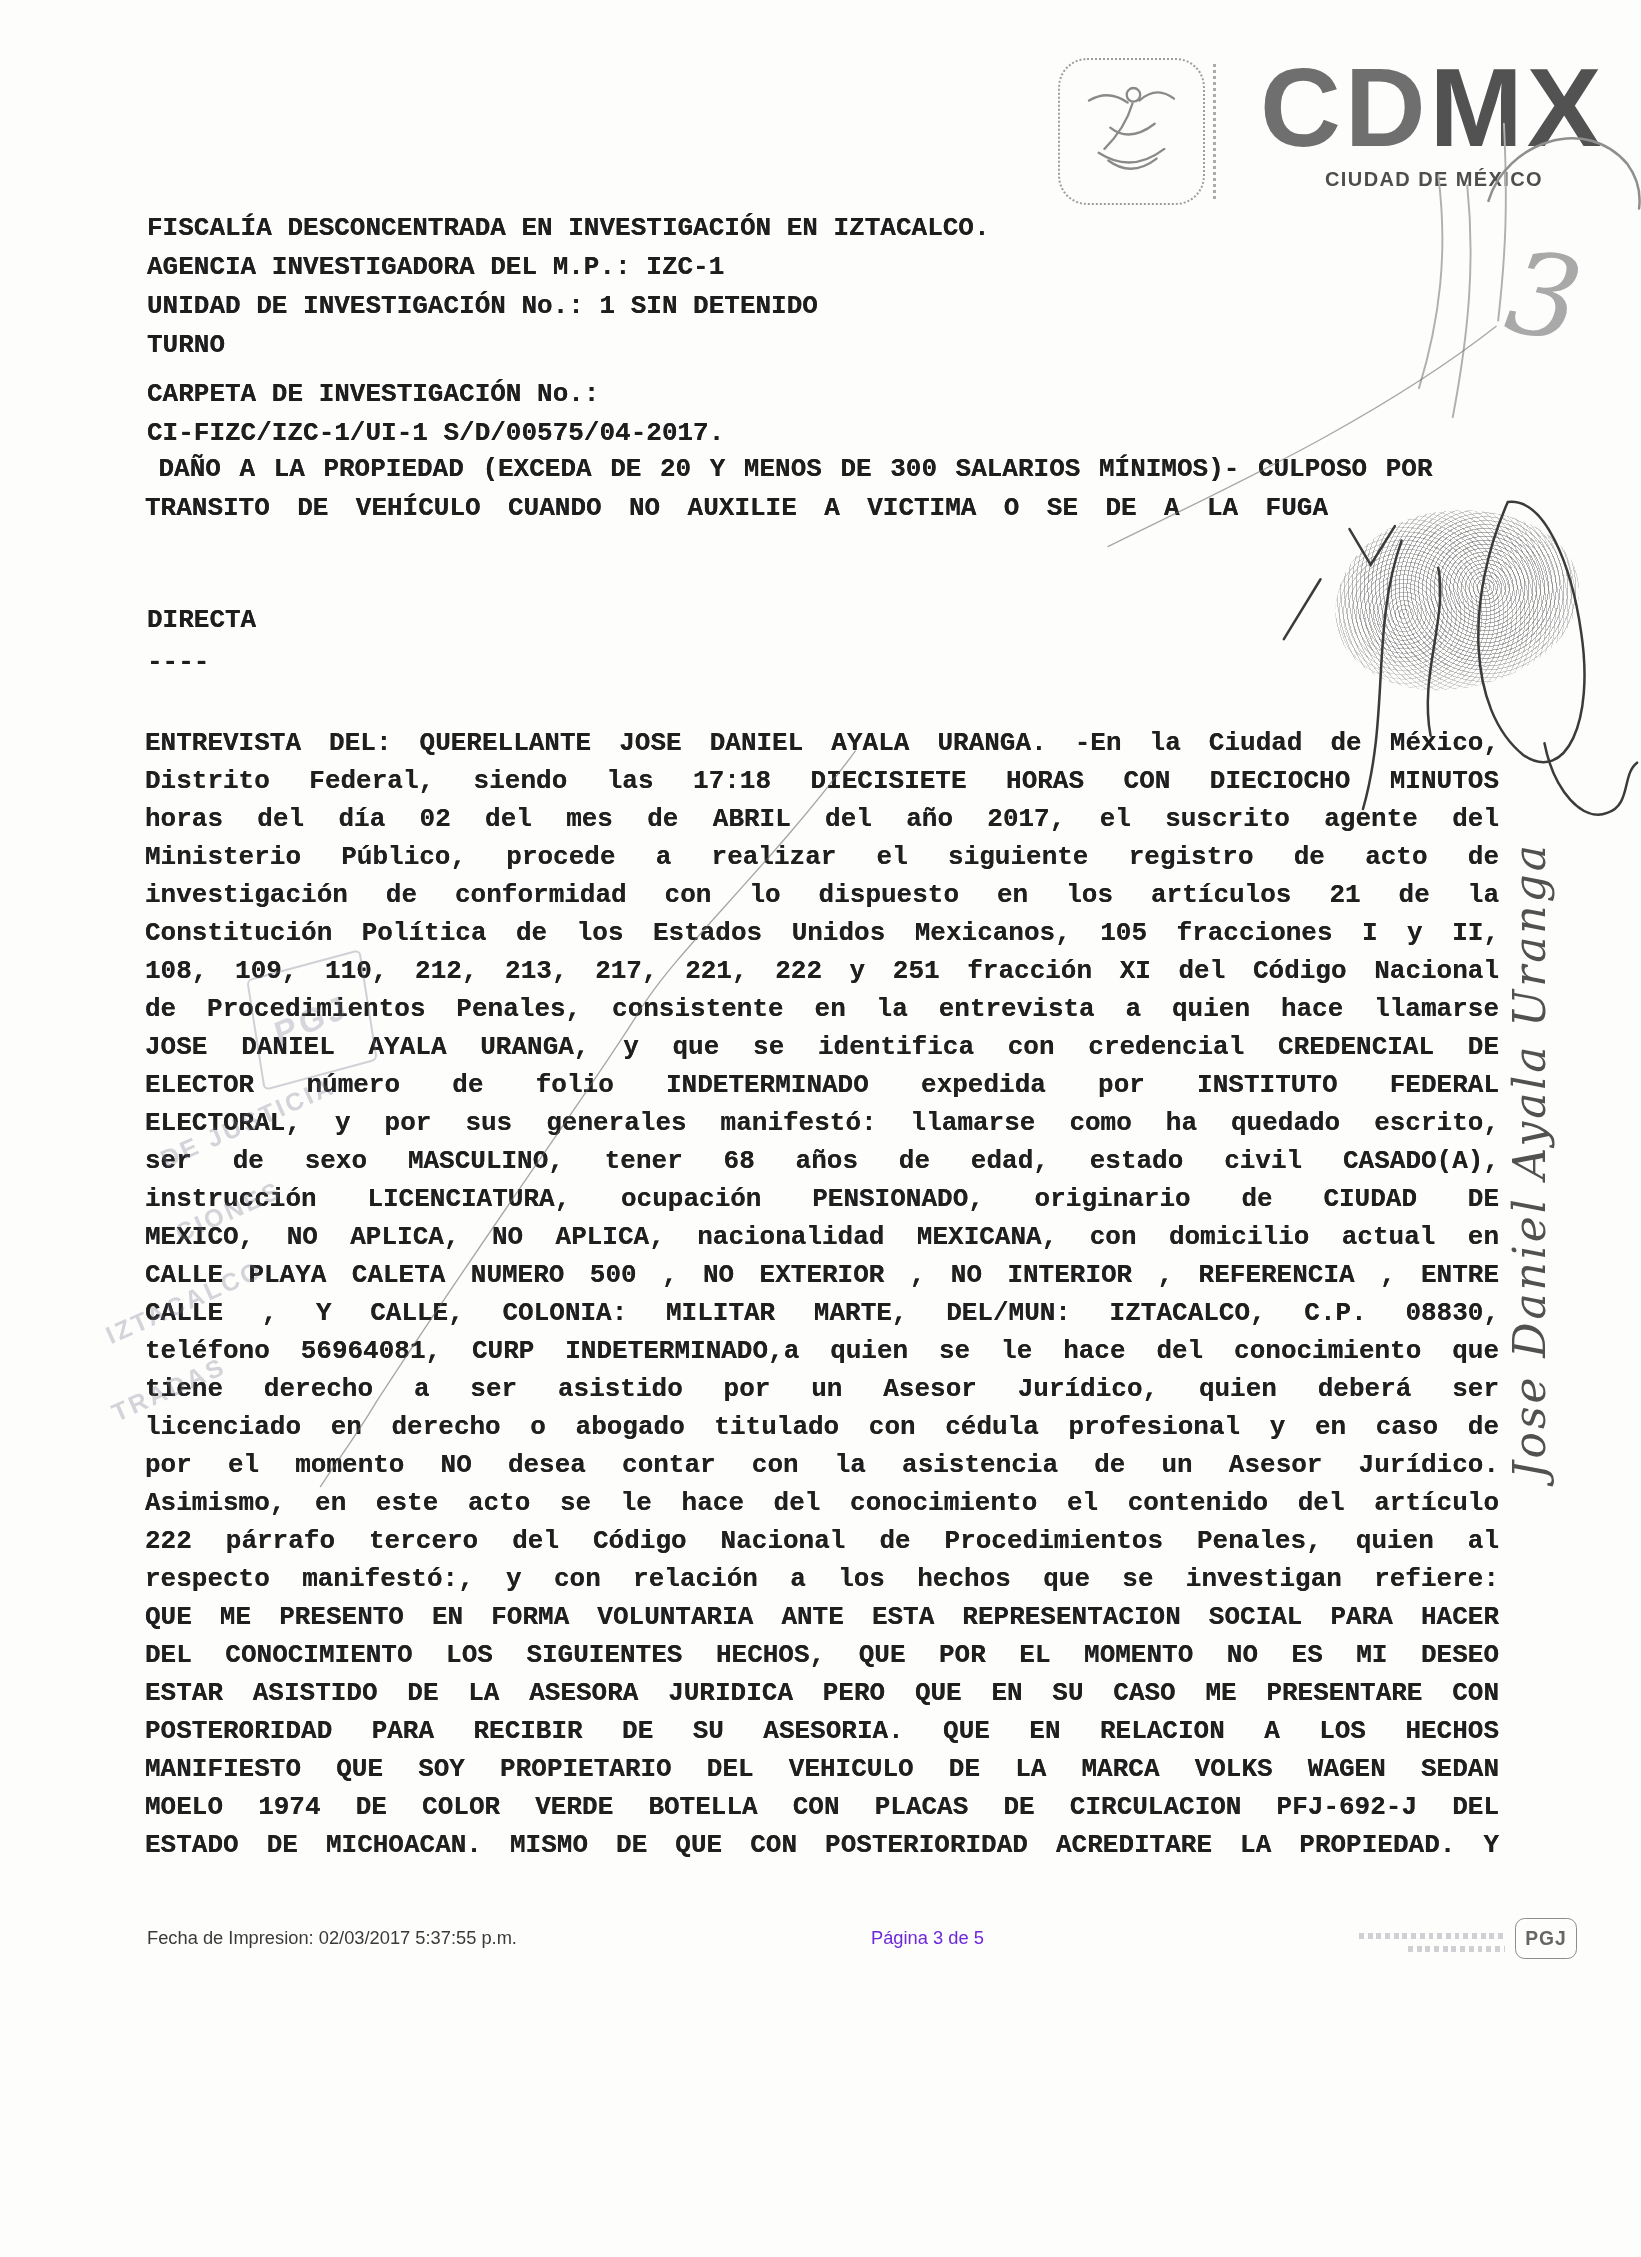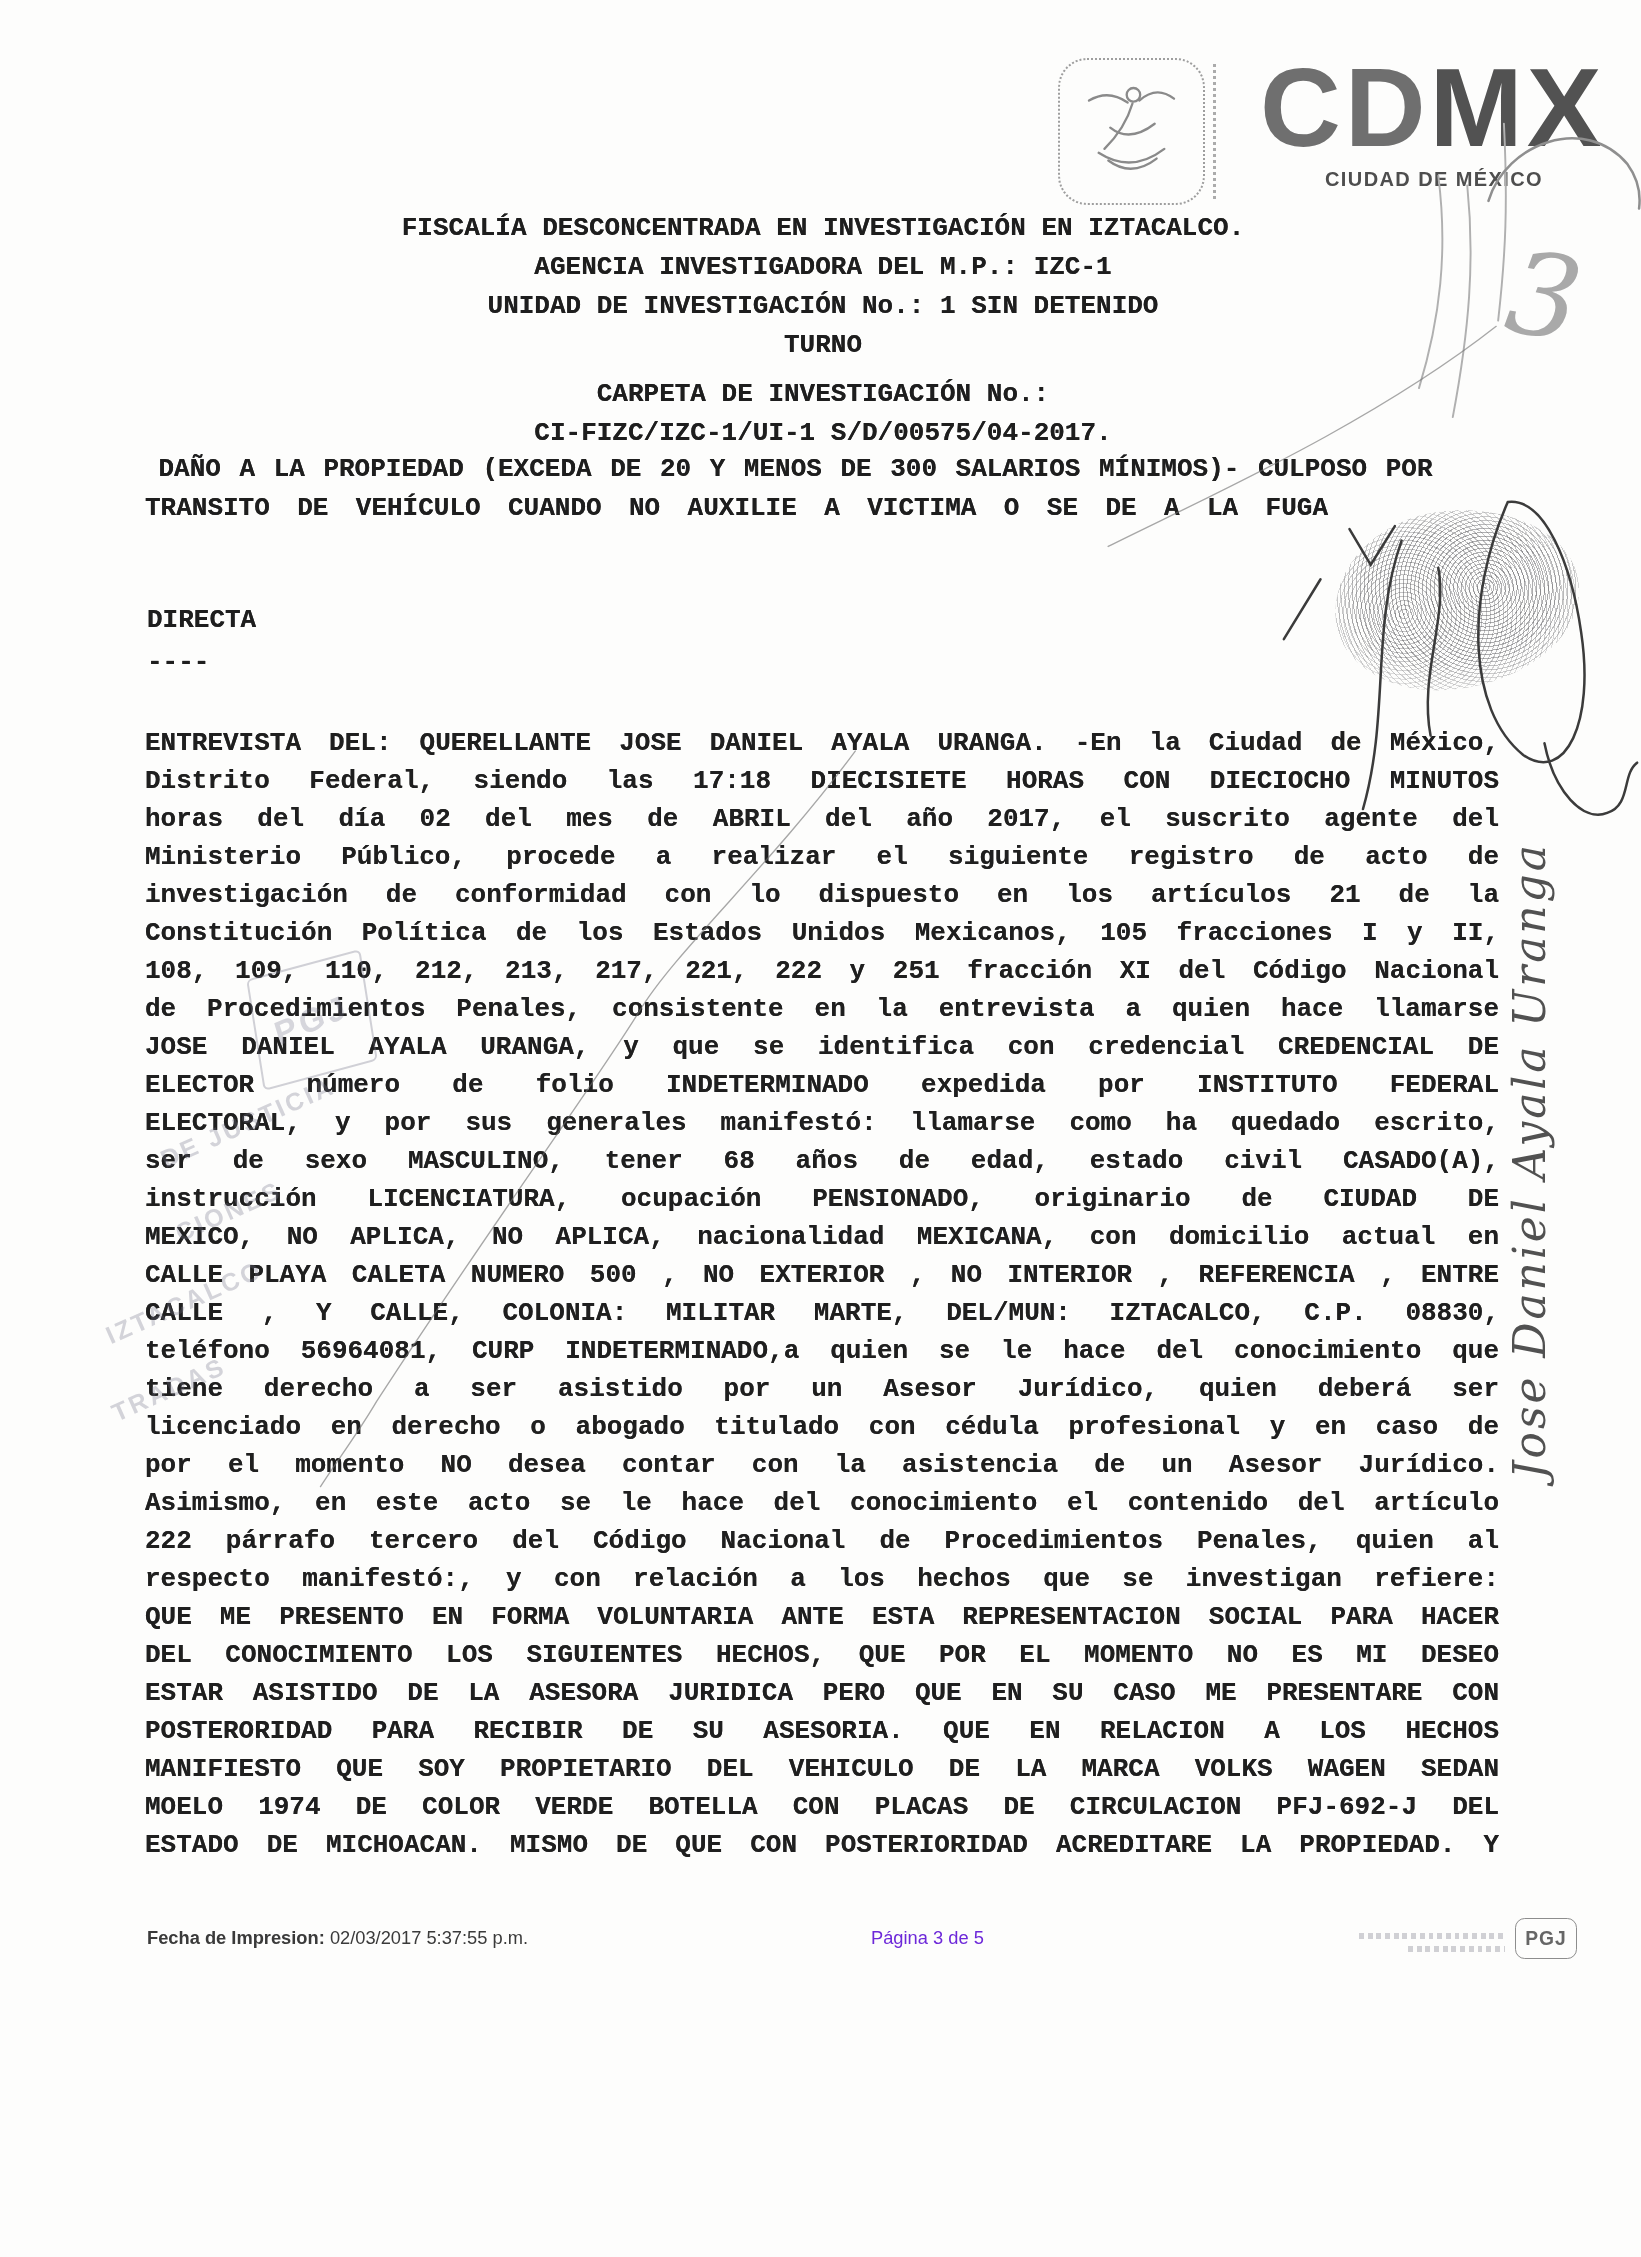--- a/index.html
+++ b/index.html
@@ -9,40 +9,40 @@
   .angel-box{position:absolute;left:1058px;top:58px;width:143px;height:143px;
              border:2.9px dotted #9e9e9e;border-radius:29px;}
   .logo-divider{position:absolute;left:1213px;top:64px;height:135px;border-left:3.9px dotted #ababab;}
   .cdmx{position:absolute;left:1224px;top:46px;font:700 112px "Liberation Sans",sans-serif;
         letter-spacing:3.9px;line-height:1.1;margin-left:36px;}
   .cdmx .cd{color:#6f6f6f;}
   .cdmx .mx{color:#525252;}
   .tagline{position:absolute;left:1325px;top:168px;font:700 20px "Liberation Sans",sans-serif;
            letter-spacing:1.4px;color:#4e4e4e;}
   
-  .header-block{position:absolute;left:147px;top:209px;width:1352px;text-align:center;}
+  .header-block{position:absolute;left:147px;top:209px;width:1352px;}
   .hline{font:700 26px "Liberation Mono",monospace;line-height:39px;white-space:nowrap;
          text-shadow:0 0 0.6px rgba(25,25,25,.85);}
   .hline:nth-child(5){margin-top:9.7px;}
   .offense1{position:absolute;left:145px;top:450px;width:1274px;padding-left:13.5px;
             font:700 26px "Liberation Mono",monospace;line-height:39px;
             text-align:justify;text-align-last:justify;text-shadow:0 0 0.6px rgba(25,25,25,.85);}
   .offense2{position:absolute;left:145px;top:489px;width:1183px;
             font:700 26px "Liberation Mono",monospace;line-height:39px;
             text-align:justify;text-align-last:justify;text-shadow:0 0 0.6px rgba(25,25,25,.85);}
   .modality{position:absolute;left:147px;top:599px;font:700 26px "Liberation Mono",monospace;
             line-height:42px;text-shadow:0 0 0.6px rgba(25,25,25,.85);}
   
   .para{position:absolute;left:145px;top:724px;width:1354px;}
   .bline{font:700 26px "Liberation Mono",monospace;line-height:38px;height:38px;
          text-align:justify;text-align-last:justify;color:#1f1f1f;
          text-shadow:0 0 0.5px rgba(30,30,30,.8);}
   
   .footer-left{position:absolute;left:147px;top:1927px;font:400 18.3px "Liberation Sans",sans-serif;color:#3a3a3a;}
-  .footer-left b{font-weight:700;}
+  .footer-left b{font-weight:400;}
   .footer-page{position:absolute;left:871px;top:1927px;font:400 18.3px "Liberation Sans",sans-serif;color:#6d28d9;}
   .fineprint{position:absolute;height:5.8px;opacity:.55;filter:blur(0.4px);
              background:repeating-linear-gradient(90deg,rgba(105,105,120,.55) 0 4.8px,transparent 4.8px 8.7px);}
   .fp1{left:1359px;top:1933px;width:145px;}
   .fp2{left:1408px;top:1946px;width:97px;}
   .pgj-box{position:absolute;left:1515px;top:1918px;width:60px;height:39px;
            border:1.9px solid #8d8d8d;border-radius:9.7px;display:flex;align-items:center;justify-content:center;}
   .pgj-box span{font:700 19.3px "Liberation Sans",sans-serif;color:#666;letter-spacing:1px;}
   
   .hand3{position:absolute;left:1508px;top:230px;font:400 italic 114px "DejaVu Serif",serif;

